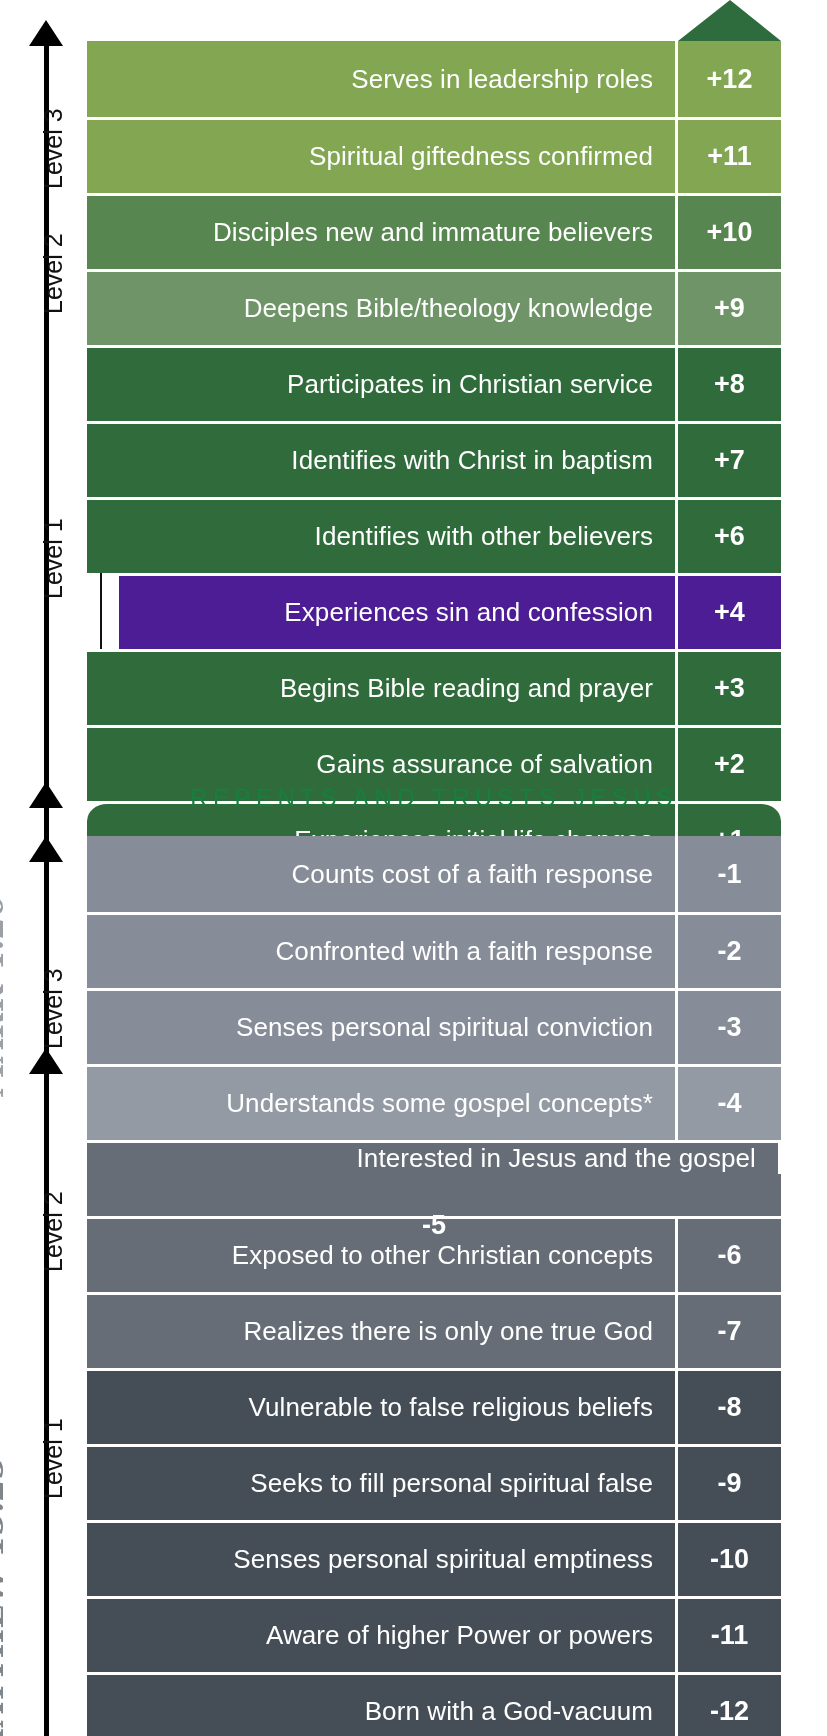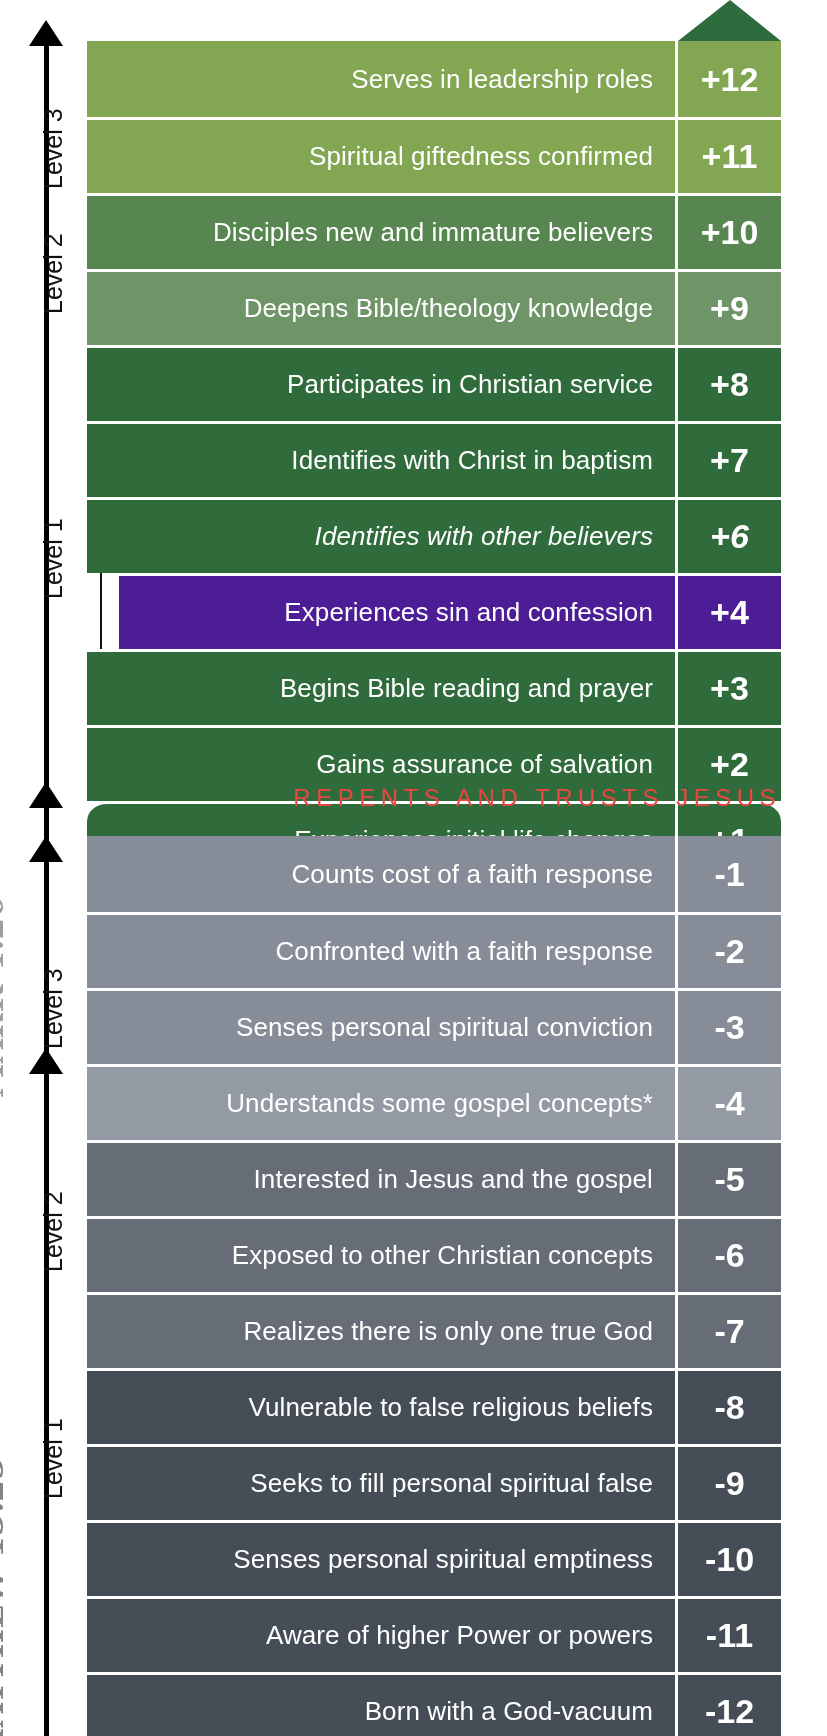--- a/index.html
+++ b/index.html
@@ -53,21 +53,21 @@
     display:flex;align-items:center;justify-content:flex-end;
     padding-right:22px;
     color:#ffffff;font-size:26px;
     letter-spacing:0.1px;
     box-sizing:border-box;
     border-right:3px solid #ffffff;
   }
   .row .num{
     flex:0 0 103px;
     display:flex;align-items:center;justify-content:center;
-    color:#ffffff;font-size:34px;font-weight:bold;
+    color:#ffffff;font-size:27px;font-weight:bold;
     box-sizing:border-box;
   }
   .row + .row{border-top:3px solid #ffffff;text-align:center;}
 
   
   .table.top .row:first-child .label{border-top-left-radius:22px;}
   .table.bottom .row:last-child .label{border-bottom-left-radius:4px;padding-left:42px;}
 
   
   .apex{
@@ -75,22 +75,22 @@
     left:678px;top:0px;
     width:0;height:0;
     border-left:52px solid transparent;
     border-right:51px solid transparent;
     border-bottom:41px solid #2e6b3d;
   }
 
   
   .divider-caption{
     position:absolute;left:87px;top:784px;width:694px;
-    text-align:right;
-    color:#ef4444;
+    text-align:center;
+    color:#15803d;
     font-size:24px;
     letter-spacing:5.5px;
     font-family:"Liberation Sans", sans-serif;
   }
 </style>
 </head>
 <body>
 
 <div class="axis-layer">
 
@@ -149,21 +149,21 @@
       <div class="num">+9</div>
     </div>
     <div class="row" style="background: rgb(47, 107, 59);">
       <div class="label">Participates in Christian service</div>
       <div class="num">+8</div>
     </div>
     <div class="row" style="background: rgb(47, 107, 59);">
       <div class="label">Identifies with Christ in baptism</div>
       <div class="num">+7</div>
     </div>
-    <div class="row" style="background: rgb(47, 107, 59); font-style: italic;">
+    <div class="row" style="background: rgb(47, 107, 59);">
       <div class="label">Identifies with other believers</div>
       <div class="num">+6</div>
     </div>
     <div class="row" style="background: #4c1d95; margin-left: 32px;">
       <div class="label">Experiences sin and confession</div>
       <div class="num">+4</div>
     </div>
     <div class="row" style="background: rgb(47, 107, 59);">
       <div class="label">Begins Bible reading and prayer</div>
       <div class="num">+3</div>
@@ -190,21 +190,21 @@
       <div class="num">-2</div>
     </div>
     <div class="row" style="background: rgb(135, 141, 152);">
       <div class="label">Senses personal spiritual conviction</div>
       <div class="num">-3</div>
     </div>
     <div class="row" style="background: rgb(147, 154, 164);">
       <div class="label">Understands some gospel concepts*</div>
       <div class="num">-4</div>
     </div>
-    <div class="row" style="background: rgb(102, 109, 118);">
+    <div class="row" style="background: rgb(102, 109, 118); flex-direction: column;">
       <div class="label">Interested in Jesus and the gospel</div>
       <div class="num">-5</div>
     </div>
     <div class="row" style="background: rgb(102, 109, 118);">
       <div class="label">Exposed to other Christian concepts</div>
       <div class="num">-6</div>
     </div>
     <div class="row" style="background: rgb(102, 109, 118);">
       <div class="label">Realizes there is only one true God</div>
       <div class="num">-7</div>

